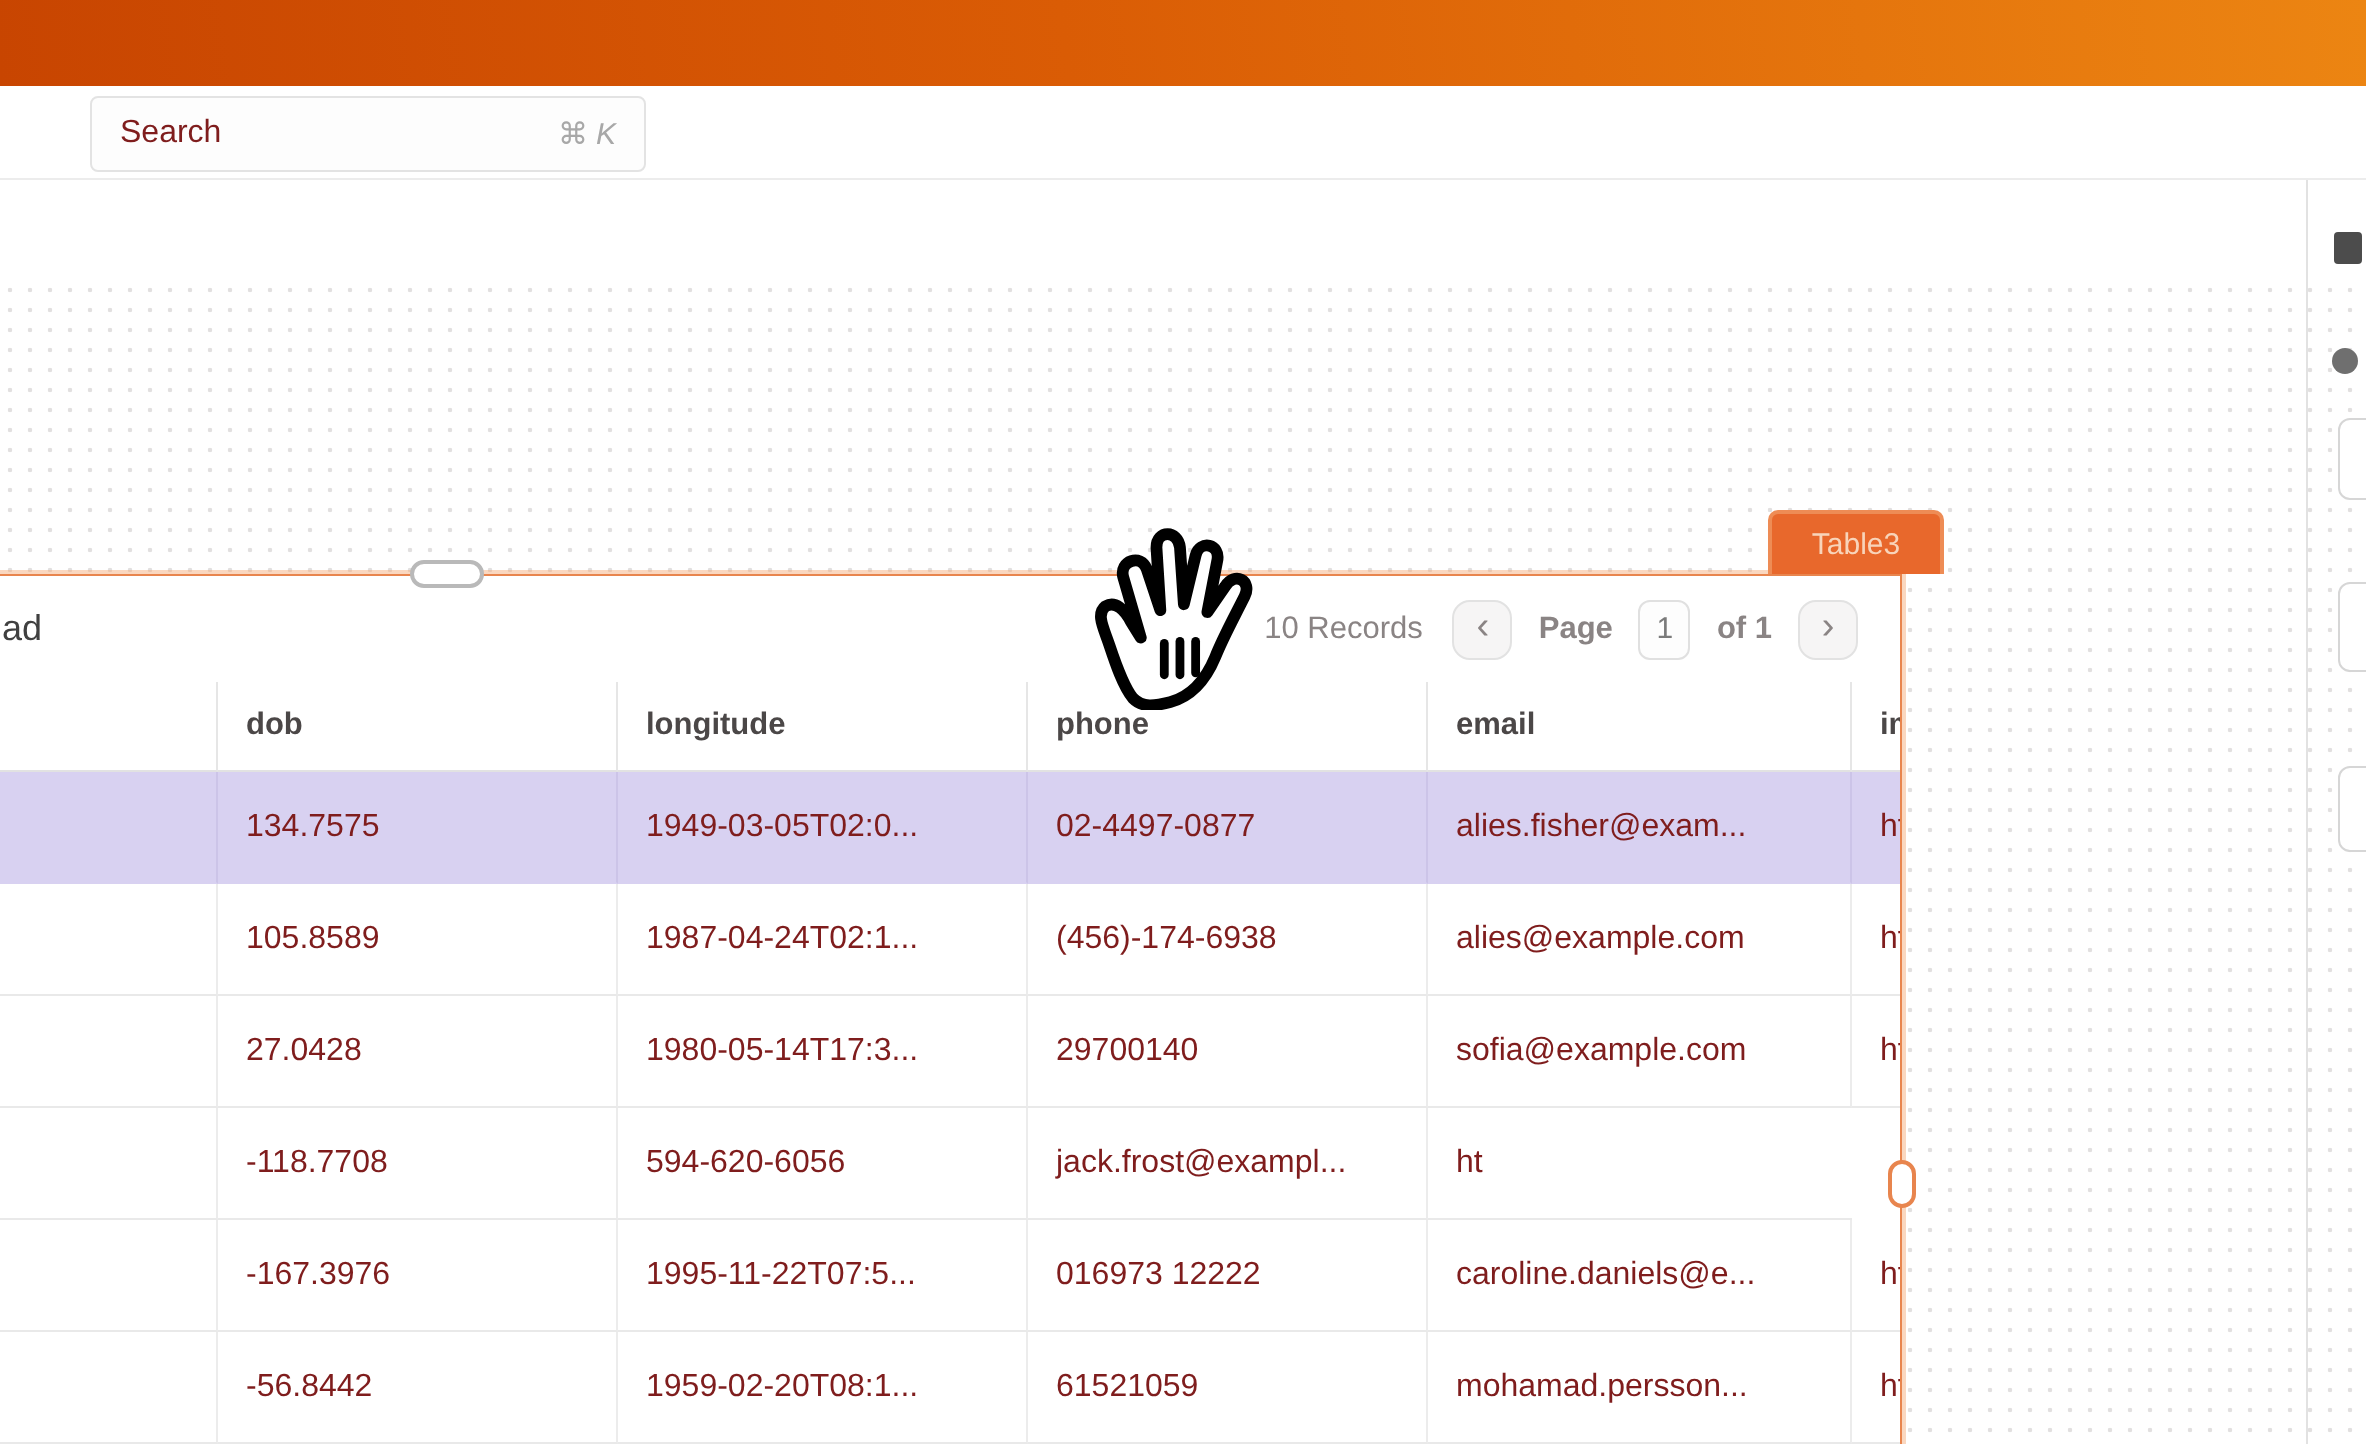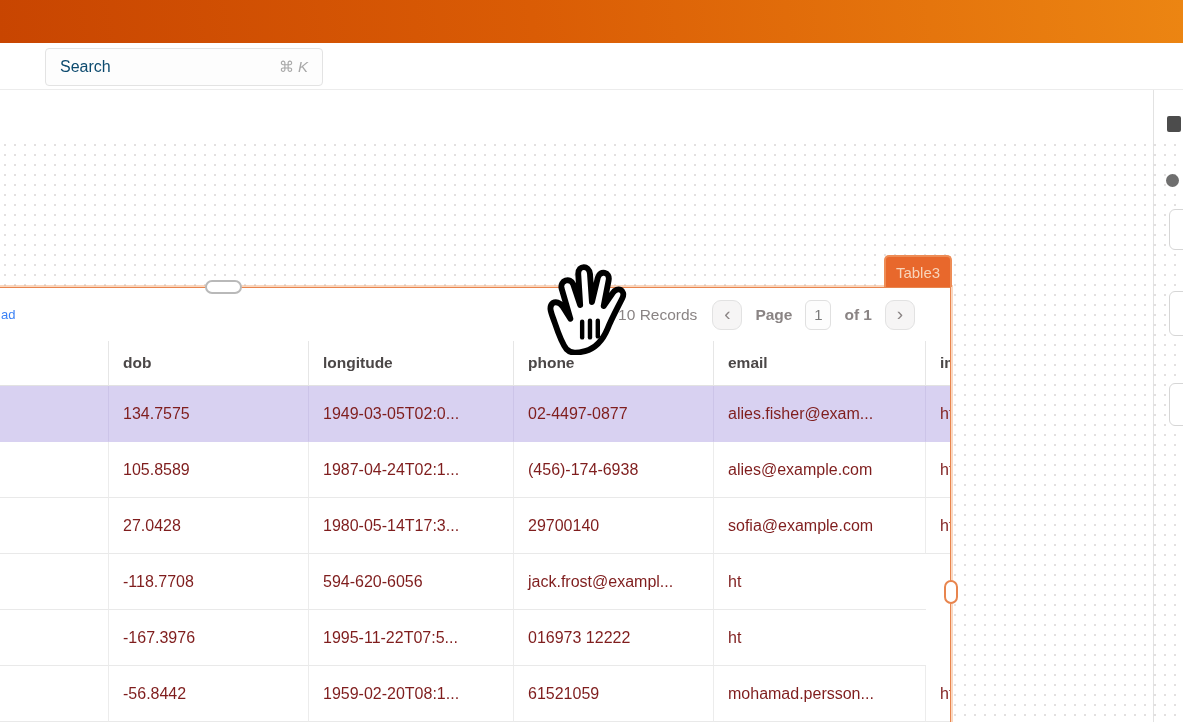--- a/index.html
+++ b/index.html
@@ -9,21 +9,21 @@
   
   .appbar { position:absolute; left:0; top:0; width:1183px; height:43px;
             background:linear-gradient(83deg,#c84501 0%,#da5c05 45%,#ec8512 100%); }
 
   
   .navbar { position:absolute; left:0; top:43px; width:1183px; height:47px;
             background:#fff; border-bottom:1px solid #ececec; }
   .search-box { position:absolute; left:45px; top:5px; width:278px; height:38px;
                 border:1px solid #e3e3e3; border-radius:4px; background:#fdfdfd;
                 display:flex; align-items:center; padding:0 14px; }
-  .search-ph { color:#0c4a6e; font-size:16px; flex:1; }
+  .search-ph { color:#7f1d1d; font-size:16px; flex:1; }
   .search-sc { color:#a8a8a8; font-size:15px; }
   .search-sc .k { font-style:italic; margin-left:4px; }
   .preview { position:absolute; left:1149px; top:56px; display:flex; align-items:center; gap:7px; }
   .preview-label { font-size:17px; color:#2e2e2e; }
 
   
   .canvas { position:absolute; left:0; top:90px; width:1183px; height:632px; background:#fff; }
   .dots { position:absolute; left:0; top:50px; width:1183px; height:582px;
           background-image:radial-gradient(circle,#e2e0e0 1px,transparent 1.3px);
           background-size:10px 10px; }
@@ -37,34 +37,34 @@
   .panel-box { position:absolute; left:1169px; width:40px; background:#fff;
                border:1px solid #d6d6d6; border-radius:6px 0 0 6px; }
   .panel-box.b1 { top:209px; height:41px; }
   .panel-box.b2 { top:291px; height:45px; }
   .panel-box.b3 { top:383px; height:43px; }
 
   
   .widget { position:absolute; left:-9px; top:287px; width:960px; height:560px;
             background:#fff; border:1px solid #e8854e;
             box-shadow:0 0 0 2px rgba(244,166,113,.45); }
-  .widget-tab { position:absolute; left:884px; top:255px; width:68px; height:32px;
+  .widget-tab { position:absolute; left:884px; top:255px; width:88px; height:32px;
                 background:#e8682c; border:2px solid #ee8c55; border-bottom:none;
                 border-radius:5px 5px 0 0; color:#f8d4ba; font-size:15px;
                 display:flex; align-items:center; justify-content:center; z-index:5; }
   .resize-top { position:absolute; left:205px; top:280px; width:37px; height:14px;
                 background:#fff; border:2px solid #b9b9b9; border-radius:8px; z-index:6; }
   .resize-right { position:absolute; left:944px; top:580px; width:14px; height:24px;
                   background:#fff; border:2px solid #e8854e; border-radius:8px; z-index:6; }
 
   
   .tbar { position:absolute; left:0; top:0; width:100%; height:53px;
           display:flex; align-items:center; background:#fff; }
-  .tbar-clip { color:#3b82f6; font-size:13px; margin-left:9px; }
-  .tbar-right { margin-left:auto; margin-right:35px; display:flex; align-items:center; gap:13px; }
+  .tbar-clip { color:#404040; font-size:18px; margin-left:9px; }
+  .tbar-right { margin-left:auto; margin-right:21px; display:flex; align-items:center; gap:13px; }
   .records { color:#8a8484; font-size:15.5px; margin-right:2px; }
   .pg-label { color:#8a8484; font-size:15.5px;font-weight:bold; }
   .pg-btn { width:30px; height:30px; background:#f6f5f5; border:1px solid #e2e2e2;
             border-radius:9px; color:#8a8484; font-size:19px; line-height:26px;
             text-align:center; cursor:pointer; }
   .pg-input { width:26px; height:30px; background:#fdfdfd; border:1px solid #e0e0e0;
               border-radius:6px; text-align:center; color:#7b7b7b; font-size:15px;
               font-family:"Liberation Sans", sans-serif; }
 
   
@@ -169,20 +169,21 @@
         <div class="td">-118.7708</div>
         <div class="td">594-620-6056</div>
         <div class="td">jack.frost@exampl...</div>
         <div class="td">ht</div>
       </div>
       <div class="tr">
         <div class="td"></div>
         <div class="td">-167.3976</div>
         <div class="td">1995-11-22T07:5...</div>
         <div class="td">016973 12222</div>
+        <div class="td">caroline.daniels@e...</div>
         <div class="td">ht</div>
       </div>
       <div class="tr">
         <div class="td"></div>
         <div class="td">-56.8442</div>
         <div class="td">1959-02-20T08:1...</div>
         <div class="td">61521059</div>
         <div class="td">mohamad.persson...</div>
         <div class="td">ht</div>
       </div>

